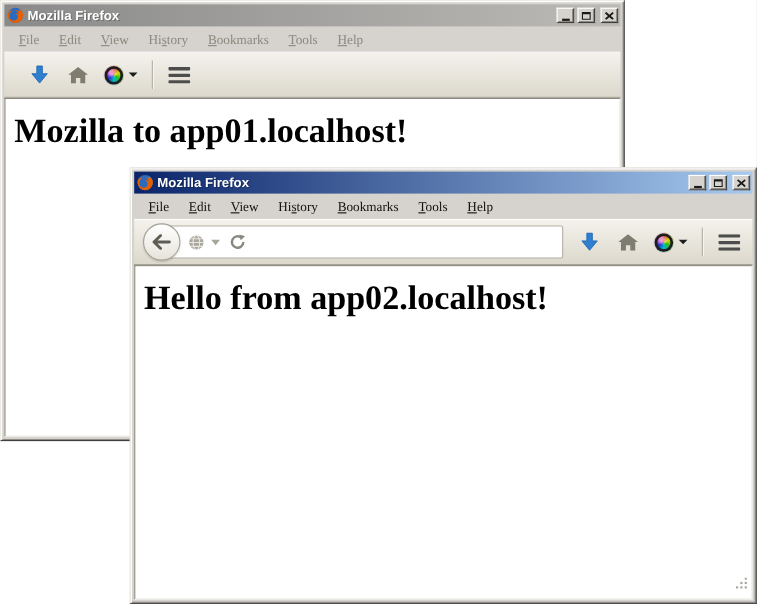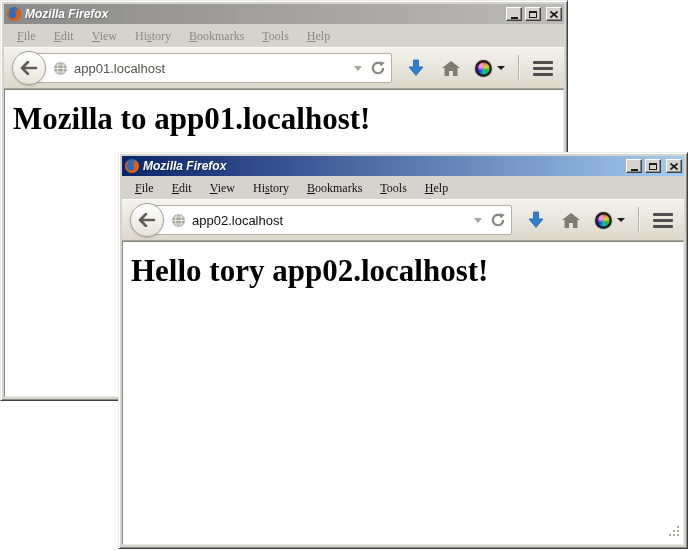--- a/index.html
+++ b/index.html
@@ -14,21 +14,21 @@
     box-shadow:inset 1px 1px 0 #ffffff, inset -1px -1px 0 #8e8c84;
     display:flex;flex-direction:column;
   }
   #win1{left:0;top:0;width:568px;height:401px;}
   #win2{left:118px;top:152px;width:570px;height:397px;}
 
   .titlebar{flex:0 0 20px;height:20px;display:flex;align-items:center;gap:3px;padding:0 2px;margin-bottom:1px;}
   .inactive .titlebar{background:linear-gradient(to right,var(--inactive-titlebar-start,#8a8a8a),var(--inactive-titlebar-end,#bcbab6));}
   .active .titlebar{background:linear-gradient(to right,var(--active-titlebar-start,#0a246a),var(--active-titlebar-end,#a6caf0));}
   .fx-icon{width:16px;height:16px;flex:0 0 16px;display:flex;}
-  .title-text{flex:1;color:#ffffff;font-weight:bold;font-size:12px;white-space:nowrap;overflow:hidden;text-shadow:1px 1px 0 rgba(0,0,0,.25);font-style:italic;}
+  .title-text{flex:1;color:#ffffff;font-weight:bold;font-size:12px;white-space:nowrap;overflow:hidden;text-shadow:1px 1px 0 rgba(0,0,0,.25);}
   .ctl{width:16px;height:14px;flex:0 0 16px;background:var(--chrome-face,#d6d3ce);
     border:1px solid;border-color:#ffffff #404040 #404040 #ffffff;
     box-shadow:inset -1px -1px 0 #8e8c84;
     display:flex;align-items:center;justify-content:center;padding:0;cursor:default;}
   .ctl.close{margin-left:2px;}
   .ic-min{width:7px;height:2px;background:#1a1a1a;margin-top:7px;}
   .ic-max{width:8px;height:7px;border:1px solid #1a1a1a;border-top-width:2px;box-sizing:border-box;}
 
   .menubar{flex:0 0 22px;height:22px;display:flex;align-items:center;padding-left:4px;font-size:12px;}
   .mi{padding:3px 9px;cursor:default;white-space:nowrap;font-family:Liberation Serif, serif;}
@@ -97,33 +97,94 @@
     <span class="mi"><span></span><span class="mn">F</span><span>ile</span></span>
     <span class="mi"><span></span><span class="mn">E</span><span>dit</span></span>
     <span class="mi"><span></span><span class="mn">V</span><span>iew</span></span>
     <span class="mi"><span>Hi</span><span class="mn">s</span><span>tory</span></span>
     <span class="mi"><span></span><span class="mn">B</span><span>ookmarks</span></span>
     <span class="mi"><span></span><span class="mn">T</span><span>ools</span></span>
     <span class="mi"><span></span><span class="mn">H</span><span>elp</span></span>
   </div>
 
   <div class="toolbar">
+    <button class="tbtn">
+      <svg width="18" height="18" viewBox="0 0 18 18">
+          <path d="M6.5 1 h5 v7 h4.5 L9 16.5 L2 8 h4.5 z" fill="#2e7fd0" stroke="#2266b0" stroke-width="0.8"></path>
+        </svg>
+    </button>
+    <button class="tbtn">
+      <svg width="18" height="15" viewBox="0 0 18 15">
+          <path d="M9 0 L18 7 H15.5 V15 H11 V10 H7 V15 H2.5 V7 H0 Z" fill="#7f7c70"></path>
+        </svg>
+    </button>
+    <button class="tbtn">
+      <span class="cz"></span>
+      <span class="caret"></span>
+    </button>
+    <span class="tsep"></span>
+    <button class="tbtn">
+      <svg width="20" height="15" viewBox="0 0 20 15">
+          <rect y="0" width="20" height="3" rx="1" fill="#4d4d4d"></rect>
+          <rect y="6" width="20" height="3" rx="1" fill="#4d4d4d"></rect>
+          <rect y="12" width="20" height="3" rx="1" fill="#4d4d4d"></rect>
+        </svg>
+    </button>
+  </div>
+
+  <div class="content">
+    <h1>Mozilla to app01.localhost!</h1>
+  </div>
+</div>
+
+<div class="window active" id="win2">
+  <div class="titlebar">
+    <span class="fx-icon">
+      <svg width="16" height="16" viewBox="0 0 16 16">
+          <circle cx="8" cy="8" r="7" fill="#2a6bc0"></circle>
+          <path d="M8 1a7 7 0 1 0 7 7C15 4 12 3.2 11.5 1.8c-.3 1-.1 1.7.4 2.5-1.2-.8-2.5-1-3.9-.6 1.9.4 2.9 1.5 3.2 3.1-1-.9-2-1.1-3.1-.7 1.6.7 2.3 1.9 2.1 3.6-.5 2-2 3-4.2 2.9-1.6-.3-2.7-1.2-3.2-2.8C2.1 7.2 3.3 4.6 6 3.6 4.6 3.4 3.4 3.8 2.3 4.8 3.3 2.5 5.3 1 8 1z" fill="#e66000"></path>
+        </svg>
+    </span>
+    <span class="title-text">Mozilla Firefox</span>
+    <button class="ctl">
+        <span class="ic-min"></span>
+      </button>
+    <button class="ctl">
+        <span class="ic-max"></span>
+      </button>
+    <button class="ctl close">
+      <svg width="8" height="7" viewBox="0 0 8 7">
+          <path d="M0.5 0.5 L7.5 6.5 M7.5 0.5 L0.5 6.5" stroke="#1a1a1a" stroke-width="1.7"></path>
+        </svg>
+    </button>
+  </div>
+
+  <div class="menubar">
+    <span class="mi"><span></span><span class="mn">F</span><span>ile</span></span>
+    <span class="mi"><span></span><span class="mn">E</span><span>dit</span></span>
+    <span class="mi"><span></span><span class="mn">V</span><span>iew</span></span>
+    <span class="mi"><span>Hi</span><span class="mn">s</span><span>tory</span></span>
+    <span class="mi"><span></span><span class="mn">B</span><span>ookmarks</span></span>
+    <span class="mi"><span></span><span class="mn">T</span><span>ools</span></span>
+    <span class="mi"><span></span><span class="mn">H</span><span>elp</span></span>
+  </div>
+
+  <div class="toolbar">
     <div class="nav">
       <button class="back-button">
         <svg width="18" height="14" viewBox="0 0 18 14">
             <path d="M8 1 L2 7 L8 13 M2 7 H16" stroke="#5f5c53" stroke-width="2.6" fill="none" stroke-linecap="round" stroke-linejoin="round"></path>
           </svg>
       </button>
       <div class="urlbar">
         <svg width="15" height="15" viewBox="0 0 15 15">
             <circle cx="7.5" cy="7.5" r="6.5" fill="#aaa79e"></circle>
             <ellipse cx="7.5" cy="7.5" rx="3" ry="6.5" fill="none" stroke="#e8e6e0" stroke-width="1"></ellipse>
             <path d="M1 7.5 H14 M2.2 4 H12.8 M2.2 11 H12.8" stroke="#e8e6e0" stroke-width="1" fill="none"></path>
           </svg>
-        <input class="url-input" readonly="" value="app01.localhost" style="">
         <span class="url-drop"></span>
         <button class="reload-btn">
           <svg width="14" height="14" viewBox="0 0 14 14">
               <path d="M12.2 7 A5.2 5.2 0 1 1 10.4 3.1" fill="none" stroke="#8a887f" stroke-width="2.2"></path>
               <polygon points="8.6,0.2 13.8,1.8 9.8,5.4" fill="#8a887f"></polygon>
             </svg>
         </button>
       </div>
     </div>
     <button class="tbtn">
@@ -144,105 +205,21 @@
     <button class="tbtn">
       <svg width="20" height="15" viewBox="0 0 20 15">
           <rect y="0" width="20" height="3" rx="1" fill="#4d4d4d"></rect>
           <rect y="6" width="20" height="3" rx="1" fill="#4d4d4d"></rect>
           <rect y="12" width="20" height="3" rx="1" fill="#4d4d4d"></rect>
         </svg>
     </button>
   </div>
 
   <div class="content">
-    <h1>Mozilla to app01.localhost!</h1>
-  </div>
-</div>
-
-<div class="window active" id="win2">
-  <div class="titlebar">
-    <span class="fx-icon">
-      <svg width="16" height="16" viewBox="0 0 16 16">
-          <circle cx="8" cy="8" r="7" fill="#2a6bc0"></circle>
-          <path d="M8 1a7 7 0 1 0 7 7C15 4 12 3.2 11.5 1.8c-.3 1-.1 1.7.4 2.5-1.2-.8-2.5-1-3.9-.6 1.9.4 2.9 1.5 3.2 3.1-1-.9-2-1.1-3.1-.7 1.6.7 2.3 1.9 2.1 3.6-.5 2-2 3-4.2 2.9-1.6-.3-2.7-1.2-3.2-2.8C2.1 7.2 3.3 4.6 6 3.6 4.6 3.4 3.4 3.8 2.3 4.8 3.3 2.5 5.3 1 8 1z" fill="#e66000"></path>
-        </svg>
-    </span>
-    <span class="title-text">Mozilla Firefox</span>
-    <button class="ctl">
-        <span class="ic-min"></span>
-      </button>
-    <button class="ctl">
-        <span class="ic-max"></span>
-      </button>
-    <button class="ctl close">
-      <svg width="8" height="7" viewBox="0 0 8 7">
-          <path d="M0.5 0.5 L7.5 6.5 M7.5 0.5 L0.5 6.5" stroke="#1a1a1a" stroke-width="1.7"></path>
-        </svg>
-    </button>
-  </div>
-
-  <div class="menubar">
-    <span class="mi"><span></span><span class="mn">F</span><span>ile</span></span>
-    <span class="mi"><span></span><span class="mn">E</span><span>dit</span></span>
-    <span class="mi"><span></span><span class="mn">V</span><span>iew</span></span>
-    <span class="mi"><span>Hi</span><span class="mn">s</span><span>tory</span></span>
-    <span class="mi"><span></span><span class="mn">B</span><span>ookmarks</span></span>
-    <span class="mi"><span></span><span class="mn">T</span><span>ools</span></span>
-    <span class="mi"><span></span><span class="mn">H</span><span>elp</span></span>
-  </div>
-
-  <div class="toolbar">
-    <div class="nav">
-      <button class="back-button">
-        <svg width="18" height="14" viewBox="0 0 18 14">
-            <path d="M8 1 L2 7 L8 13 M2 7 H16" stroke="#5f5c53" stroke-width="2.6" fill="none" stroke-linecap="round" stroke-linejoin="round"></path>
-          </svg>
-      </button>
-      <div class="urlbar">
-        <svg width="15" height="15" viewBox="0 0 15 15">
-            <circle cx="7.5" cy="7.5" r="6.5" fill="#aaa79e"></circle>
-            <ellipse cx="7.5" cy="7.5" rx="3" ry="6.5" fill="none" stroke="#e8e6e0" stroke-width="1"></ellipse>
-            <path d="M1 7.5 H14 M2.2 4 H12.8 M2.2 11 H12.8" stroke="#e8e6e0" stroke-width="1" fill="none"></path>
-          </svg>
-        <input class="url-input" readonly="" value="app02.localhost" style="">
-        <span class="url-drop"></span>
-        <button class="reload-btn">
-          <svg width="14" height="14" viewBox="0 0 14 14">
-              <path d="M12.2 7 A5.2 5.2 0 1 1 10.4 3.1" fill="none" stroke="#8a887f" stroke-width="2.2"></path>
-              <polygon points="8.6,0.2 13.8,1.8 9.8,5.4" fill="#8a887f"></polygon>
-            </svg>
-        </button>
-      </div>
-    </div>
-    <button class="tbtn">
-      <svg width="18" height="18" viewBox="0 0 18 18">
-          <path d="M6.5 1 h5 v7 h4.5 L9 16.5 L2 8 h4.5 z" fill="#2e7fd0" stroke="#2266b0" stroke-width="0.8"></path>
-        </svg>
-    </button>
-    <button class="tbtn">
-      <svg width="18" height="15" viewBox="0 0 18 15">
-          <path d="M9 0 L18 7 H15.5 V15 H11 V10 H7 V15 H2.5 V7 H0 Z" fill="#7f7c70"></path>
-        </svg>
-    </button>
-    <button class="tbtn">
-      <span class="cz"></span>
-      <span class="caret"></span>
-    </button>
-    <span class="tsep"></span>
-    <button class="tbtn">
-      <svg width="20" height="15" viewBox="0 0 20 15">
-          <rect y="0" width="20" height="3" rx="1" fill="#4d4d4d"></rect>
-          <rect y="6" width="20" height="3" rx="1" fill="#4d4d4d"></rect>
-          <rect y="12" width="20" height="3" rx="1" fill="#4d4d4d"></rect>
-        </svg>
-    </button>
-  </div>
-
-  <div class="content">
-    <h1>Hello tory app02.localhost!</h1>
+    <h1>Hello from app02.localhost!</h1>
     <span class="grip">
       <svg width="13" height="13" viewBox="0 0 13 13">
         <g fill="#ffffff">
             <rect x="9" y="1" width="2" height="2"></rect>
             <rect x="5" y="5" width="2" height="2"></rect>
             <rect x="9" y="5" width="2" height="2"></rect>
             <rect x="1" y="9" width="2" height="2"></rect>
             <rect x="5" y="9" width="2" height="2"></rect>
             <rect x="9" y="9" width="2" height="2"></rect>
           </g>

